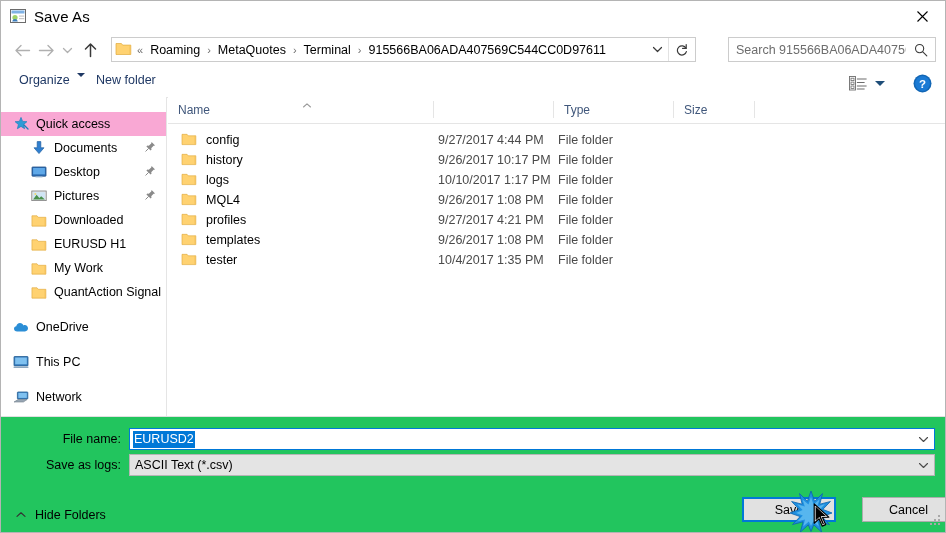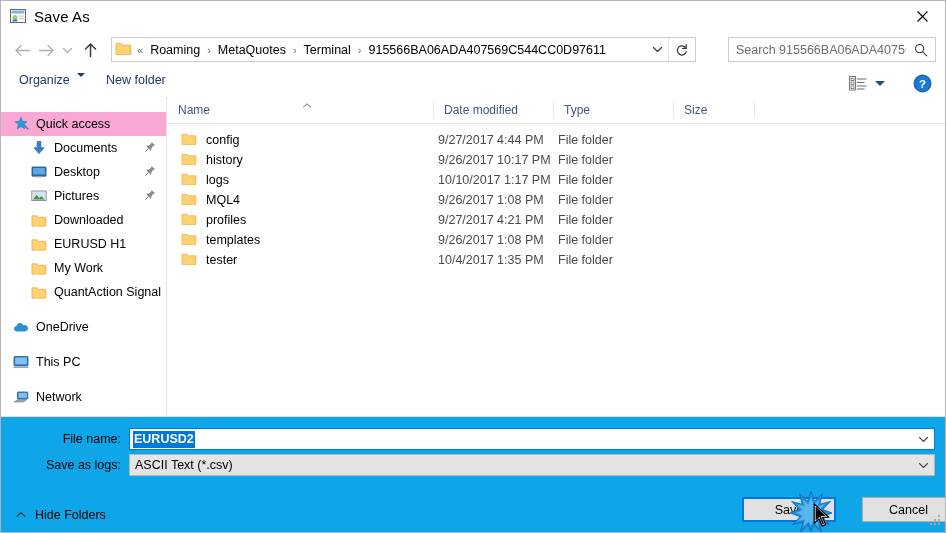--- a/index.html
+++ b/index.html
@@ -155,21 +155,21 @@
     position: absolute;
     top: 4px;
     height: 21px;
     display: flex;
     align-items: flex-start;
     font-size: 12.5px;
     color: #1f3864;
     padding: 0 5px;
   }
   #cmd-organize { left: 13px; }
-  #cmd-newfolder { left: 100px; }
+  #cmd-newfolder { left: 90px; }
   .cmd-caret {
     margin-left: 7px;
     width: 0; height: 0;
     border-left: 4px solid transparent;
     border-right: 4px solid transparent;
     border-top: 4px solid #1f3864;
   }
   #view-button {
     position: absolute;
     left: 848px; top: 4px;
@@ -270,21 +270,21 @@
   .cell-date { left: 270px; color: #4a4a4a; }
   .cell-type { left: 390px; color: #4a4a4a; }
   .cell-size { left: 510px; color: #4a4a4a; }
   .row-folder-ico { margin-right: 9px; flex: 0 0 auto; }
 
   
   #footer {
     position: absolute;
     left: 0; top: 415px;
     width: 944px; height: 116px;
-    background: #0ea5e9;
+    background: #22c55e;
     border-top: 1px solid #e0e0e0;
   }
   .field-label {
     position: absolute;
     font-size: 12.5px;
     color: #000000;
     text-align: right;
     width: 110px;
   }
   #lbl-filename { left: 10px; top: 15px; }
@@ -292,21 +292,20 @@
 
   #filename-combo {
     position: absolute;
     left: 128px; top: 11px;
     width: 806px; height: 22px;
     background: #ffffff;
     border: 1px solid #0078d7;
     box-sizing: border-box;
     display: flex;
     align-items: center;
-    font-weight: bold;
   }
   #filename-value {
     margin-left: 3px;
     font-size: 12.5px;
     background: #0078d7;
     color: #ffffff;
     padding: 1px 1px 1px 1px;
     line-height: 15px;
   }
   #filetype-combo {
@@ -641,23 +640,20 @@
     <div id="col-header">
       <div class="col-h" style="left:0;width:265px;">
         <span>Name</span>
       </div>
       <span id="sort-caret">
         <svg width="12" height="7" viewBox="0 0 12 7">
           <path d="M2.5 5 L6 1.8 L9.5 5" stroke="#9a9a9a" stroke-width="1.1" fill="none" stroke-linecap="round" stroke-linejoin="round"></path>
         </svg>
       </span>
       <div class="col-div" style="left:265px;"></div>
-      <div class="col-h" style="left:266px;width:119px;">
-        <span>Date modified</span>
-      </div>
       <div class="col-div" style="left:385px;"></div>
       <div class="col-h" style="left:386px;width:119px;">
         <span>Type</span>
       </div>
       <div class="col-div" style="left:505px;"></div>
       <div class="col-h" style="left:506px;width:80px;">
         <span>Size</span>
       </div>
       <div class="col-div" style="left:586px;"></div>
     </div>

